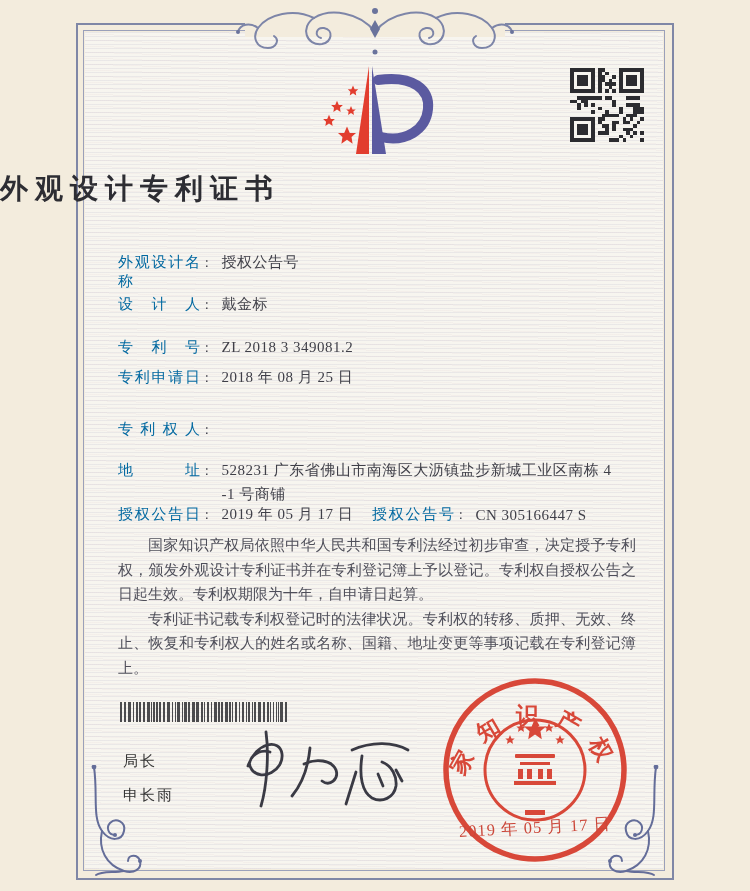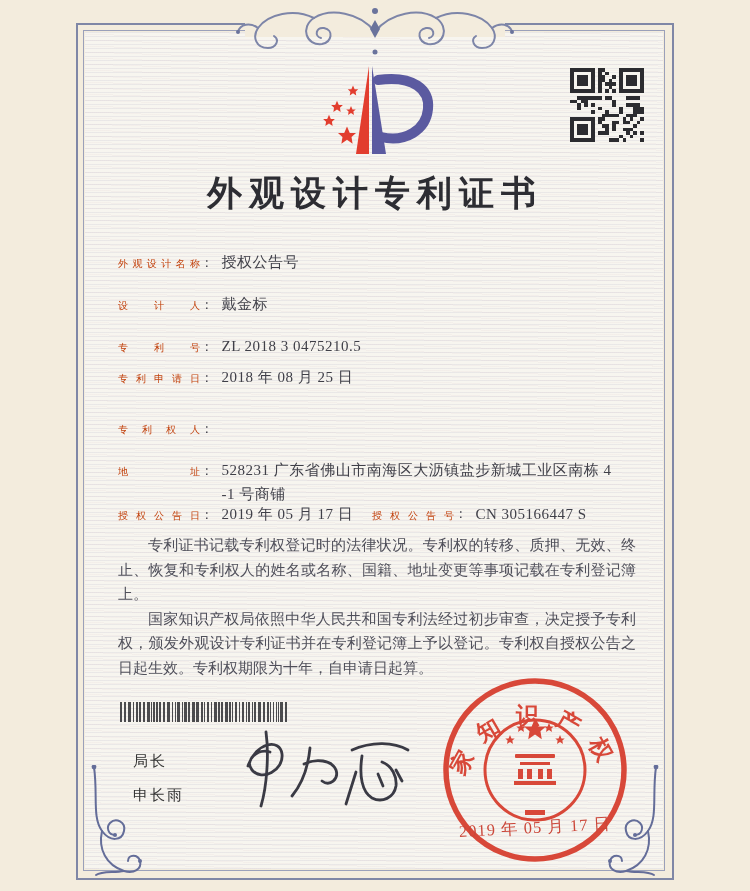--- a/index.html
+++ b/index.html
@@ -12,34 +12,34 @@
   .guilloche{position:absolute;left:85px;top:32px;width:578px;height:837px;background-color:#f7f5ef;
     background-image:repeating-linear-gradient(0deg,rgba(165,160,190,.16) 0 1px,transparent 1px 4px),
                      repeating-linear-gradient(2deg,rgba(200,160,175,.08) 0 1px,transparent 1px 6px);}
   .ornament-top{position:absolute;left:50%;top:2px;transform:translateX(-50%);}
   .corner-flourish{position:absolute;bottom:14px;}
   .corner-flourish.left{left:88px;}
   .corner-flourish.right{right:88px;transform:scaleX(-1);}
   .cert-no{position:absolute;left:104px;top:72px;font-size:14px;letter-spacing:2px;color:#4a4a52;}
   .logo{position:absolute;left:296px;top:56px;}
   .qr{position:absolute;left:570px;top:68px;width:74px;height:74px;}
-  .title{position:absolute;left:0;right:0;top:170px;text-align:center;font-size:35px;font-weight:600;
+  .title{position:absolute;left:0;right:0;top:170px;text-align:left;font-size:28px;font-weight:600;
          letter-spacing:7px;color:#2d2d33;}
   .rows{position:absolute;left:118px;top:0;width:524px;font-size:15px;color:#45454e;}
   .frow{position:absolute;display:flex;align-items:baseline;width:524px;}
-  .flabel{display:inline-block;width:82px;font-size:10px;color:#c2410c;text-align:justify;text-align-last:justify;}
+  .flabel{display:inline-block;width:82px;font-size:15px;color:#0369a1;text-align:justify;text-align-last:justify;}
   .fcolon{display:inline-block;font-size:13.5px;color:#4a4a54;margin-right:8px;}
   .fvalue{font-size:15px;color:#3f3f48;letter-spacing:.5px;}
   .addr-val{width:402px;line-height:24px;}
   .paras{position:absolute;left:118px;top:533px;width:518px;font-size:15px;line-height:24.5px;
          color:#4f4f5a;text-align:justify;}
   .paras p{margin:0;text-indent:2em;}
   .barcode{position:absolute;left:120px;top:702px;height:20px;display:flex;align-items:stretch;opacity:.85;}
   .barcode span{display:inline-block;background:#2f2f33;height:20px;}
-  .signer{position:absolute;left:133px;font-family:Liberation Serif, serif;
+  .signer{position:absolute;left:123px;font-family:Liberation Serif, serif;
           font-size:15px;color:#333;letter-spacing:2px;}
   .signer.t1{top:752px;}
   .signer.t2{top:786px;}
   .signature{position:absolute;left:218px;top:726px;}
   .seal{position:absolute;left:430px;top:678px;opacity:.92;}
   .footer{position:absolute;left:0;right:0;top:848px;text-align:center;font-size:13px;color:#4a4a52;letter-spacing:2px;}
 </style>
 </head>
 <body>
 
@@ -238,21 +238,21 @@
       <span class="fvalue">授权公告号</span>
     </div>
     <div class="frow" style="top:295px">
       <span class="flabel">设计人</span>
         <span class="fcolon">：</span>
       <span class="fvalue">戴金标</span>
     </div>
     <div class="frow" style="top:338px">
       <span class="flabel">专利号</span>
         <span class="fcolon">：</span>
-      <span class="fvalue">ZL 2018 3 0475210.5</span>
+      <span class="fvalue">ZL 2018 3 349081.2</span>
     </div>
     <div class="frow" style="top:368px">
       <span class="flabel">专利申请日</span>
         <span class="fcolon">：</span>
       <span class="fvalue">2018 年 08 月 25 日</span>
     </div>
     <div class="frow" style="top:420px">
       <span class="flabel">专利权人</span>
         <span class="fcolon">：</span>
     </div>
@@ -270,22 +270,22 @@
       <span class="fvalue">2019 年 05 月 17 日</span>
       <span style="position:absolute;left:254px;display:flex;align-items:flex-end">
         <span class="flabel">授权公告号</span>
           <span class="fcolon">：</span>
         <span class="fvalue">CN 305166447 S</span>
       </span>
     </div>
   </div>
 
   <div class="paras">
+    <p>国家知识产权局依照中华人民共和国专利法经过初步审查，决定授予专利权，颁发外观设计专利证书并在专利登记簿上予以登记。专利权自授权公告之日起生效。专利权期限为十年，自申请日起算。</p>
     <p>专利证书记载专利权登记时的法律状况。专利权的转移、质押、无效、终止、恢复和专利权人的姓名或名称、国籍、地址变更等事项记载在专利登记簿上。</p>
-    <p>国家知识产权局依照中华人民共和国专利法经过初步审查，决定授予专利权，颁发外观设计专利证书并在专利登记簿上予以登记。专利权自授权公告之日起生效。专利权期限为十年，自申请日起算。</p>
   </div>
 
   <div class="barcode" id="barcode">
       <span style="width:2px;margin-right:2px"></span>
       <span style="width:2px;margin-right:2px"></span>
       <span style="width:3px;margin-right:2px"></span>
       <span style="width:1px;margin-right:2px"></span>
       <span style="width:2px;margin-right:1px"></span>
       <span style="width:2px;margin-right:2px"></span>
       <span style="width:2px;margin-right:2px"></span>

